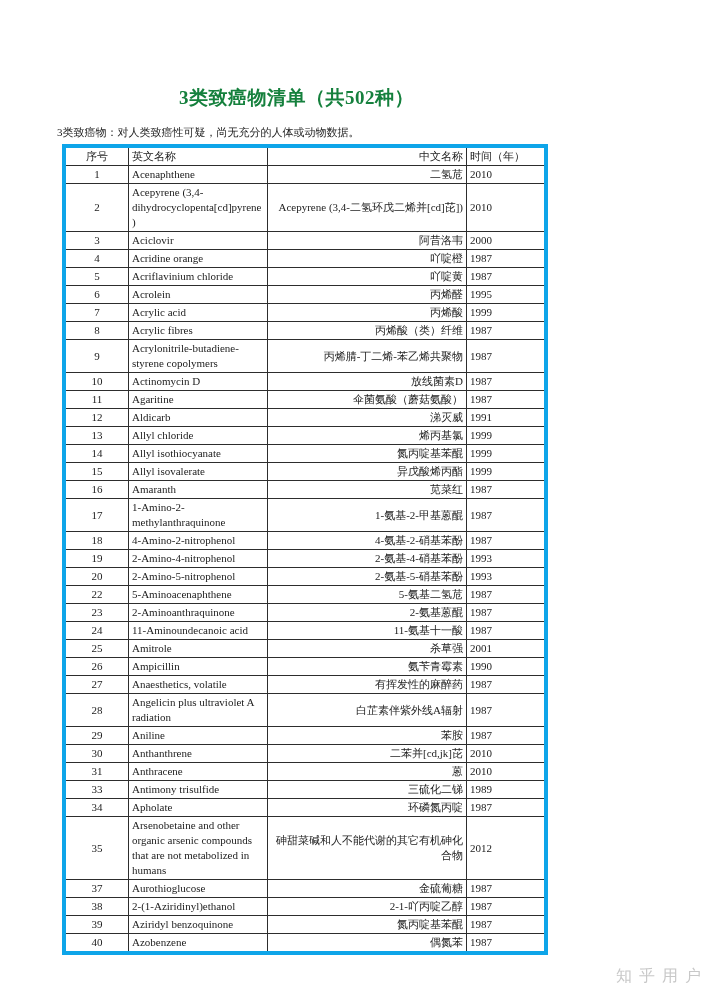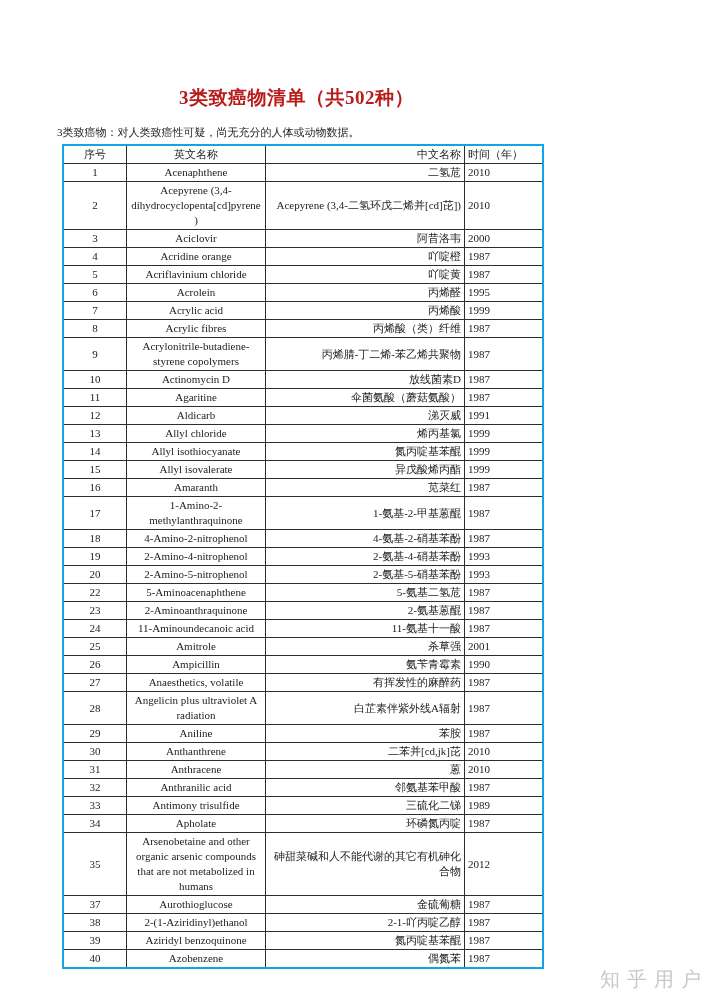--- a/index.html
+++ b/index.html
@@ -17,55 +17,55 @@
     left: 62px; top: 0;
     width: 469px;
   }
   .doc-title {
     margin: 0;
     padding-top: 85px;
     text-align: center;
     font-size: 19px;
     font-weight: bold;
     letter-spacing: 0.5px;
-    color: #b91c1c;
+    color: #15803d;
   }
   .doc-note {
     margin: 0 0 0 -5px;
     padding-top: 14px;
     font-size: 11px;
     color: #1c1c1c;
   }
   table.carcinogen-table {
     border-collapse: collapse;
     table-layout: fixed;
     width: 469px;
     margin-top: 4px;
-    border: 2px solid #0ea5e9;
+    border: 4px solid #0ea5e9;
   }
   .carcinogen-table th, .carcinogen-table td {
     border: 1px solid #2d2d2d;
     font-weight: normal;
     font-size: 11px;
     line-height: 15px;
     padding: 1px 3px;
     vertical-align: middle;
     color: #1c1c1c;
     overflow: hidden;
   }
   .col-num  { width: 56px;  text-align: center; padding: 1px 0; }
-  .col-en   { width: 132px; text-align: center; overflow-wrap: break-word; word-wrap: break-word; }
+  .col-en   { width: 132px; text-align: left; overflow-wrap: break-word; word-wrap: break-word; }
   .col-zh   { width: 192px; text-align: right; }
   .col-year { width: 71px;  text-align: left; padding: 1px 0; }
   .watermark {
     position: absolute;
     top: 966px;
     right: 12px;
     font-family: "Liberation Sans", "DejaVu Sans", sans-serif;
-    font-size: 20px;
+    font-size: 16px;
     letter-spacing: 7px;
     color: #c8c8c8;
   }
 </style>
 </head>
 <body>
 
 <div class="page-content">
   <h1 class="doc-title">3类致癌物清单（共502种）</h1>
   <p class="doc-note">3类致癌物：对人类致癌性可疑，尚无充分的人体或动物数据。</p>
@@ -253,26 +253,20 @@
           <td class="col-zh">二苯并[cd,jk]芘</td>
           <td class="col-year">2010</td>
         </tr>
         <tr>
           <td class="col-num">31</td>
           <td class="col-en">Anthracene</td>
           <td class="col-zh">蒽</td>
           <td class="col-year">2010</td>
         </tr>
         <tr>
-          <td class="col-num">32</td>
-          <td class="col-en">Anthranilic acid</td>
-          <td class="col-zh">邻氨基苯甲酸</td>
-          <td class="col-year">1987</td>
-        </tr>
-        <tr>
           <td class="col-num">33</td>
           <td class="col-en">Antimony trisulfide</td>
           <td class="col-zh">三硫化二锑</td>
           <td class="col-year">1989</td>
         </tr>
         <tr>
           <td class="col-num">34</td>
           <td class="col-en">Apholate</td>
           <td class="col-zh">环磷氮丙啶</td>
           <td class="col-year">1987</td>

